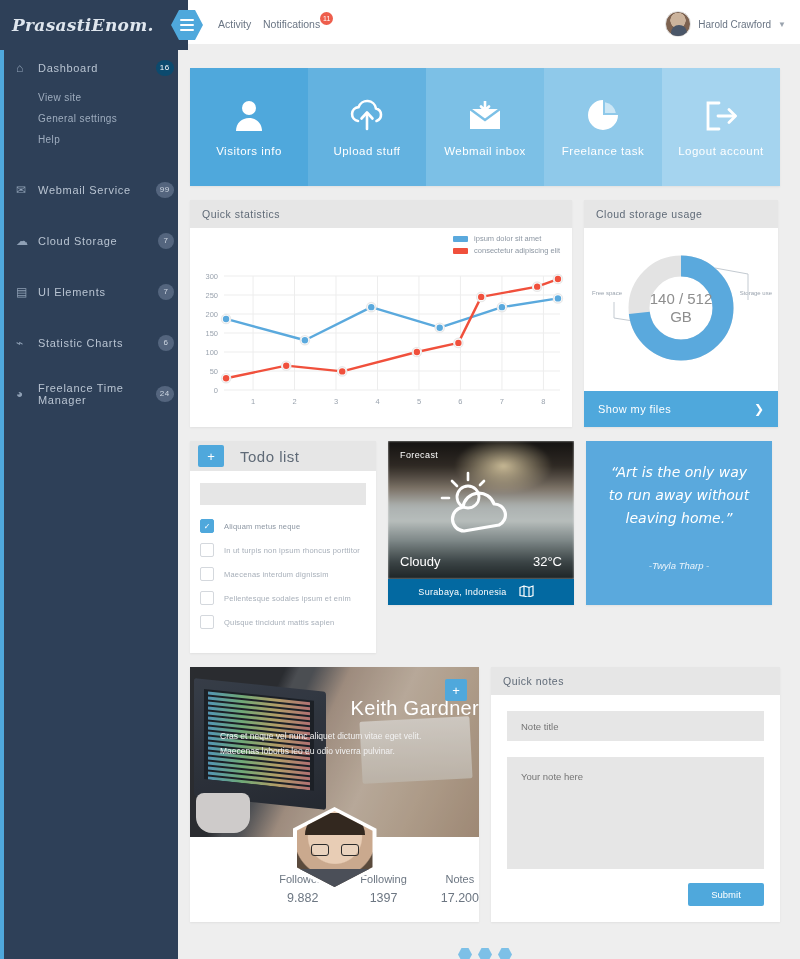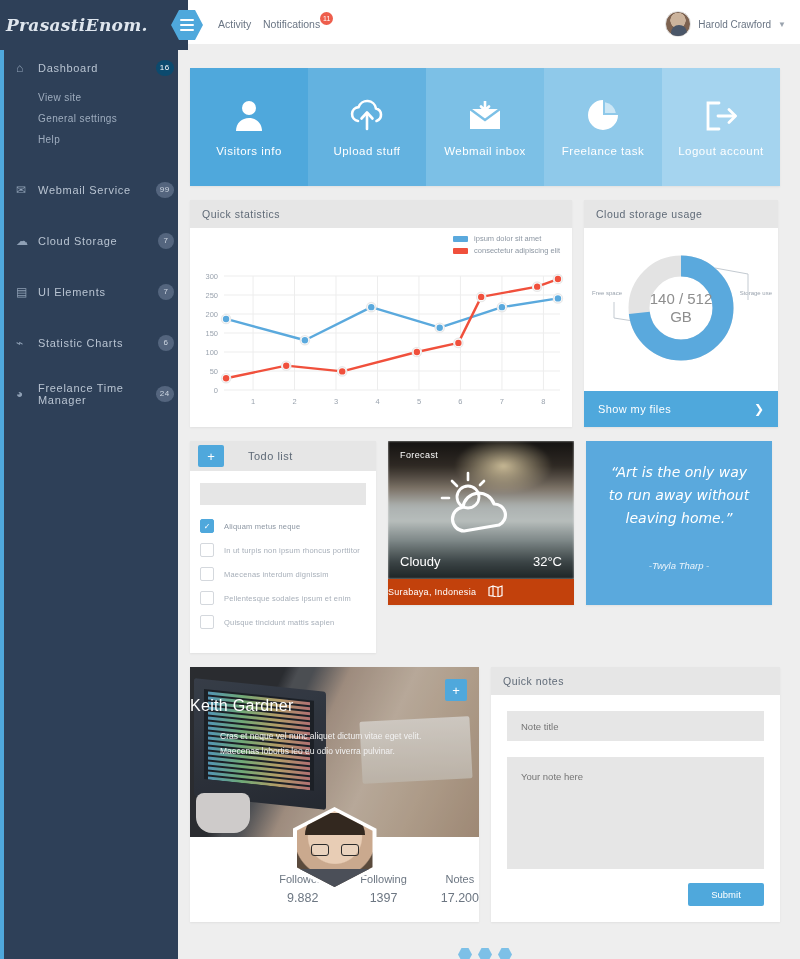--- a/index.html
+++ b/index.html
@@ -13,21 +13,21 @@
   
   #sidebar {
     position: absolute; left: 0; top: 0; width: 188px; height: 959px;
     background: #2e4058;
   }
   #sidebar-accent {
     position: absolute; left: 0; top: 50px; width: 4px; height: 909px;
     background: #4fa8dc;
   }
   #logo {
-    height: 50px; display: flex; align-items: center; padding-left: 6px;
+    height: 50px; display: flex; align-items: center; padding-left: 12px;
     color: #dfe6ee; font-size: 17px;
     font-family: "DejaVu Serif", serif; font-style: italic; font-weight: bold;
     letter-spacing: .3px;
   }
   .nav-item {
     height: 35px; display: flex; align-items: center;
     padding: 0 14px 0 16px; color: #b9c4d2; font-size: 11px;
     letter-spacing: .7px; position: relative;
   }
   .nav-item .nv-icon { width: 22px; flex: 0 0 22px; color: #8fa0b5; font-size: 12px; }
@@ -136,21 +136,21 @@
   #show-files span.arw { font-size: 12px; }
 
   
   #todo-card { width: 186px; }
   #todo-head { background: #e6e6e6; height: 30px; display: flex; align-items: center; }
   #todo-plus {
     width: 26px; height: 22px; margin-left: 8px; background: #4fa8dc; color: #fff;
     display: flex; align-items: center; justify-content: center; font-size: 13px;
     border-radius: 2px;
   }
-  #todo-title { margin-left: 24px; color: #5f6a77; font-size: 11px; letter-spacing: .5px; }
+  #todo-title { margin-left: 16px; color: #5f6a77; font-size: 15px; letter-spacing: .5px; }
   #todo-body { padding: 12px 10px 14px; }
   #todo-input {
     display: block; width: 100%; height: 22px; background: #e6e6e6;
     border: none; margin-bottom: 14px;
   }
   .todo-li { display: flex; align-items: center; gap: 10px; margin-bottom: 10px; }
   .cbox {
     width: 14px; height: 14px; flex: 0 0 14px; border: 1px solid #d4d8dd;
     background: #fff; border-radius: 2px;
     display: flex; align-items: center; justify-content: center;
@@ -172,22 +172,22 @@
     filter: blur(1px);
   }
   #fc-dark { position: absolute; left: 0; top: 0; width: 186px; height: 138px;
              background: linear-gradient(to bottom, rgba(0,0,0,.28), rgba(0,0,0,.06) 45%, rgba(0,0,0,.3)); }
   #fc-label { position: absolute; left: 12px; top: 9px; color: #fff; font-size: 9px; letter-spacing: .4px; }
   #fc-icon { position: absolute; left: 46px; top: 26px; }
   #fc-cond { position: absolute; left: 12px; bottom: 36px; color: #fff; font-size: 13px; }
   #fc-temp { position: absolute; right: 12px; bottom: 36px; color: #fff; font-size: 13px; }
   #fc-foot {
     position: absolute; left: 0; bottom: 0; width: 186px; height: 26px;
-    background: #c2410c; display: flex; align-items: center;
-    justify-content: flex-start; gap: 12px; padding-right: 10px;
+    background: #0369a1; display: flex; align-items: center;
+    justify-content: center; gap: 12px; padding-right: 10px;
   }
   #fc-loc { color: #fff; font-size: 9px; letter-spacing: .3px; }
 
   
   #quote-card {
     width: 186px; background: #5aa9dd; padding: 20px 16px 14px;
     display: flex; flex-direction: column; align-items: center;
     box-shadow: 0 1px 2px rgba(0,0,0,.06);
   }
   #quote-text {
@@ -221,22 +221,22 @@
   #pf-book {
     position: absolute; right: 8px; top: 52px; width: 110px; height: 62px;
     background: linear-gradient(180deg,#f3ece2,#ddd2c3); transform: rotate(-3deg);
     border-radius: 2px;
   }
   #pf-cup {
     position: absolute; left: 6px; top: 126px; width: 54px; height: 40px;
     background: #f4f1ee; border-radius: 8px 8px 16px 16px;
   }
   #pf-scrim { position: absolute; inset: 0; background: rgba(35,35,40,.18); }
-  #pf-name { position: absolute; left: 0; right: 0; top: 30px; text-align: left;
-             color: #fff; font-size: 16px; letter-spacing: .3px; }
+  #pf-name { position: absolute; left: 0; right: 0; top: 30px; text-align: right;
+             color: #fff; font-size: 20px; letter-spacing: .3px; }
   #pf-desc { position: absolute; left: 30px; right: 30px; top: 62px; 
              color: #f2f2f2; font-size: 8.5px; line-height: 1.8; }
   #pf-plus {
     position: absolute; right: 12px; top: 12px; width: 22px; height: 22px;
     background: #4fa8dc; color: #fff; font-size: 13px; border-radius: 2px;
     display: flex; align-items: center; justify-content: center;
   }
   #pf-avatar {
     position: absolute; left: 50%; top: 140px; transform: translateX(-50%);
     width: 84px; height: 84px; z-index: 3;

